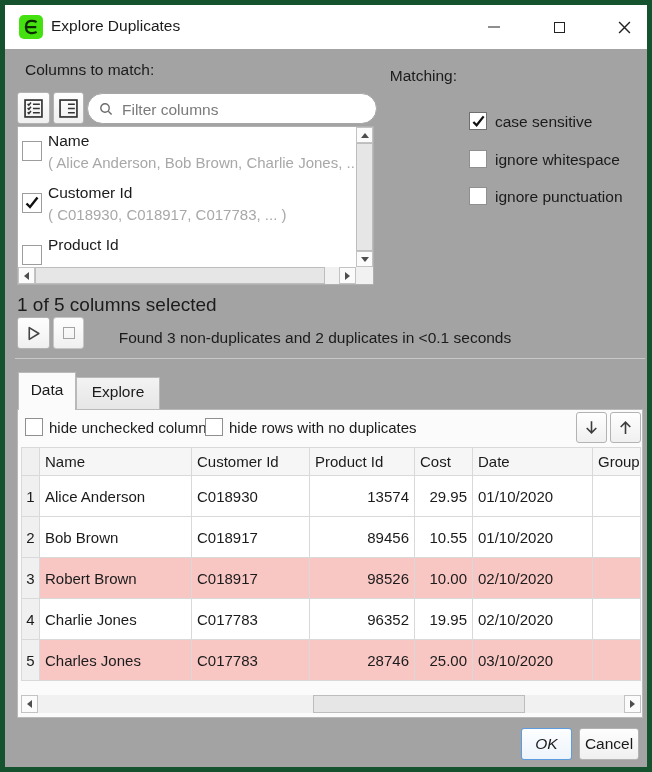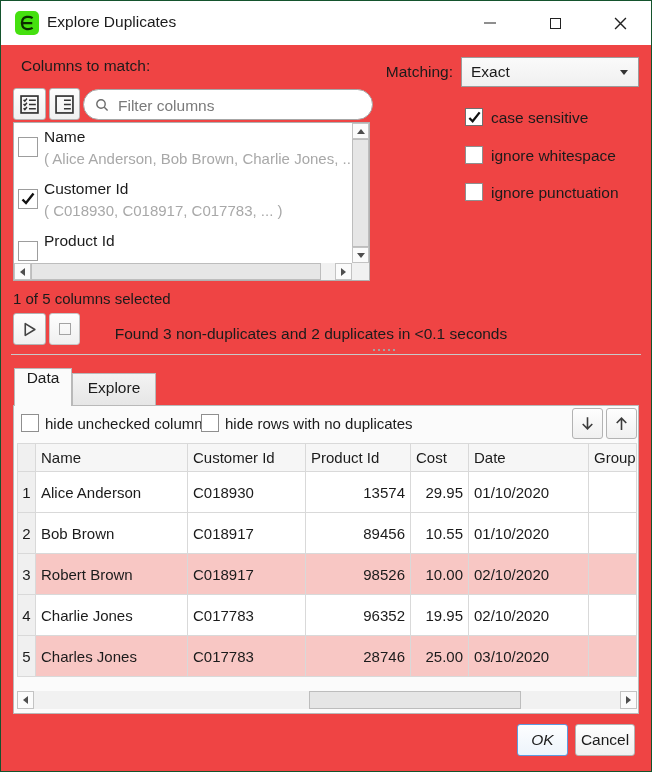--- a/index.html
+++ b/index.html
@@ -1,16 +1,16 @@
 <!DOCTYPE html>
 <html><head>
 <meta charset="utf-8">
 <style>
   html,body{margin:0;padding:0;background:#d7d7d7;font-family:"Liberation Sans","DejaVu Sans",sans-serif;}
-  .dialog{position:relative;width:652px;height:772px;background:#ef4444;border:1px solid #14532d;box-sizing:border-box;overflow:hidden;color:#1b1b1b;}
+  .dialog{position:relative;width:652px;height:772px;background:#a3a3a3;border:5px solid #14532d;box-sizing:border-box;overflow:hidden;color:#1b1b1b;}
   
   .titlebar{position:absolute;left:0;top:0;width:100%;height:44px;background:#ffffff;}
   .logo{position:absolute;left:14px;top:10px;width:24px;height:24px;background:#45e00f;border-radius:5px;display:flex;align-items:center;justify-content:center;}
   .title{position:absolute;left:46px;top:12px;font-size:15.5px;}
   .winbtn{position:absolute;top:0;width:46px;height:44px;display:flex;align-items:center;justify-content:center;}
   .min-glyph{width:12px;height:2px;background:#8f8f8f;}
   .max-glyph{width:11px;height:11px;border:1.4px solid #222;box-sizing:border-box;}
   
   .btn{position:absolute;box-sizing:border-box;border:1px solid #b3b3b3;border-radius:3px;background:linear-gradient(#fefefe,#f0f0f0);display:flex;align-items:center;justify-content:center;}
   .label{position:absolute;font-size:15.5px;white-space:nowrap;}
@@ -38,21 +38,21 @@
   .tri-right{border-top:4px solid transparent;border-bottom:4px solid transparent;border-left:5px solid #4e4e4e;}
   
   .combo{position:absolute;left:460px;top:56px;width:178px;height:30px;box-sizing:border-box;border:1px solid #9c9c9c;background:linear-gradient(#fafafa,#f0f0f0);}
   .combo .val{position:absolute;left:9px;top:5px;font-size:15.5px;}
   .combo .tri-down{position:absolute;right:10px;top:12px;}
   
   .splitter{position:absolute;left:10px;top:353px;width:630px;height:1px;background:#c9c9c9;}
   .grip{position:absolute;left:372px;top:348px;display:flex;gap:3px;}
   .grip i{width:2px;height:2px;background:#a3a3a3;display:block;}
   
-  .tab{position:absolute;box-sizing:border-box;border:1px solid #b9b9b9;border-bottom:none;font-size:15.5px;display:flex;align-items:flex-start;justify-content:center;padding-top:0;}
+  .tab{position:absolute;box-sizing:border-box;border:1px solid #b9b9b9;border-bottom:none;font-size:15.5px;display:flex;align-items:flex-start;justify-content:center;padding-top:8px;}
   .tab-active{left:13px;top:367px;width:58px;height:38px;background:#fbfbfb;z-index:3;}
   .tab-idle{left:71px;top:372px;width:84px;height:32px;background:linear-gradient(#f3f3f3,#e6e6e6);z-index:1;padding-top:5px;}
   .pane{position:absolute;left:12px;top:404px;width:626px;height:309px;background:#fbfbfb;border:1px solid #b9b9b9;box-sizing:border-box;z-index:2;}
   
   .table{position:absolute;left:3px;top:37px;width:620px;border-top:1px solid #d9d9d9;border-left:1px solid #d9d9d9;box-sizing:border-box;background:#fff;}
   .trow{display:grid;grid-template-columns:18px 152px 118px 105px 58px 120px 48px;}
   .tcell{box-sizing:border-box;border-right:1px solid #d9d9d9;border-bottom:1px solid #d9d9d9;display:flex;align-items:center;padding:0 5px;font-size:15px;white-space:nowrap;overflow:hidden;background:#fff;}
   .thead .tcell{height:28px;background:#f6f6f6;}
   .tbody .tcell{height:41px;}
   .c-num{justify-content:center;background:#f0f0f0 !important;padding:0;}
@@ -148,37 +148,33 @@
           <div class="tri tri-left"></div>
         </div>
       <div class="sthumb" style="left:17px;top:0;width:290px;height:17px;"></div>
       <div class="sbtn" style="right:0;top:0;height:17px;">
           <div class="tri tri-right"></div>
         </div>
     </div>
     <div class="scroll" style="right:0;bottom:0;width:17px;height:17px;"></div>
   </div>
 
-  <div class="label" style="left:12px;top:289px;font-size:15px;">1 of 5 columns selected</div>
+  <div class="label" style="left:12px;top:289px;font-size:19px;">1 of 5 columns selected</div>
 
   <div class="btn" style="left:12px;top:312px;width:33px;height:32px;">
     <svg width="17" height="17" viewBox="0 0 16 16">
         <path d="M4 2.5 L13 8 L4 13.5 Z" fill="none" stroke="#444" stroke-width="1.5" stroke-linejoin="round"></path>
       </svg>
   </div>
   <div class="btn" style="left:48px;top:312px;width:31px;height:32px;border-color:#c6c6c6;">
     <div style="width:12px;height:12px;border:1.6px solid #a3a3a3;box-sizing:border-box;"></div>
   </div>
   <div class="label" style="left:60px;top:324px;width:500px;text-align:center;font-size:15.5px;">Found 3 non-duplicates and 2 duplicates in &lt;0.1 seconds</div>
 
   <div class="label" style="left:374px;top:62px;width:78px;text-align:right;">Matching:</div>
-  <div class="combo">
-    <div class="val">Exact</div>
-    <div class="tri tri-down" style="border-top-color:#333;"></div>
-  </div>
 
   <div class="cb" style="left:464px;top:107px;border-color:#6f6f6f;">
     <svg width="15" height="15" viewBox="0 0 16 16">
         <path d="M2.5 8.5 L6 12 L13.5 2.5" fill="none" stroke="#111" stroke-width="2.4"></path>
       </svg>
   </div>
   <div class="label" style="left:490px;top:108px;">case sensitive</div>
 
   <div class="cb" style="left:464px;top:145px;"></div>
   <div class="label" style="left:490px;top:146px;">ignore whitespace</div>

